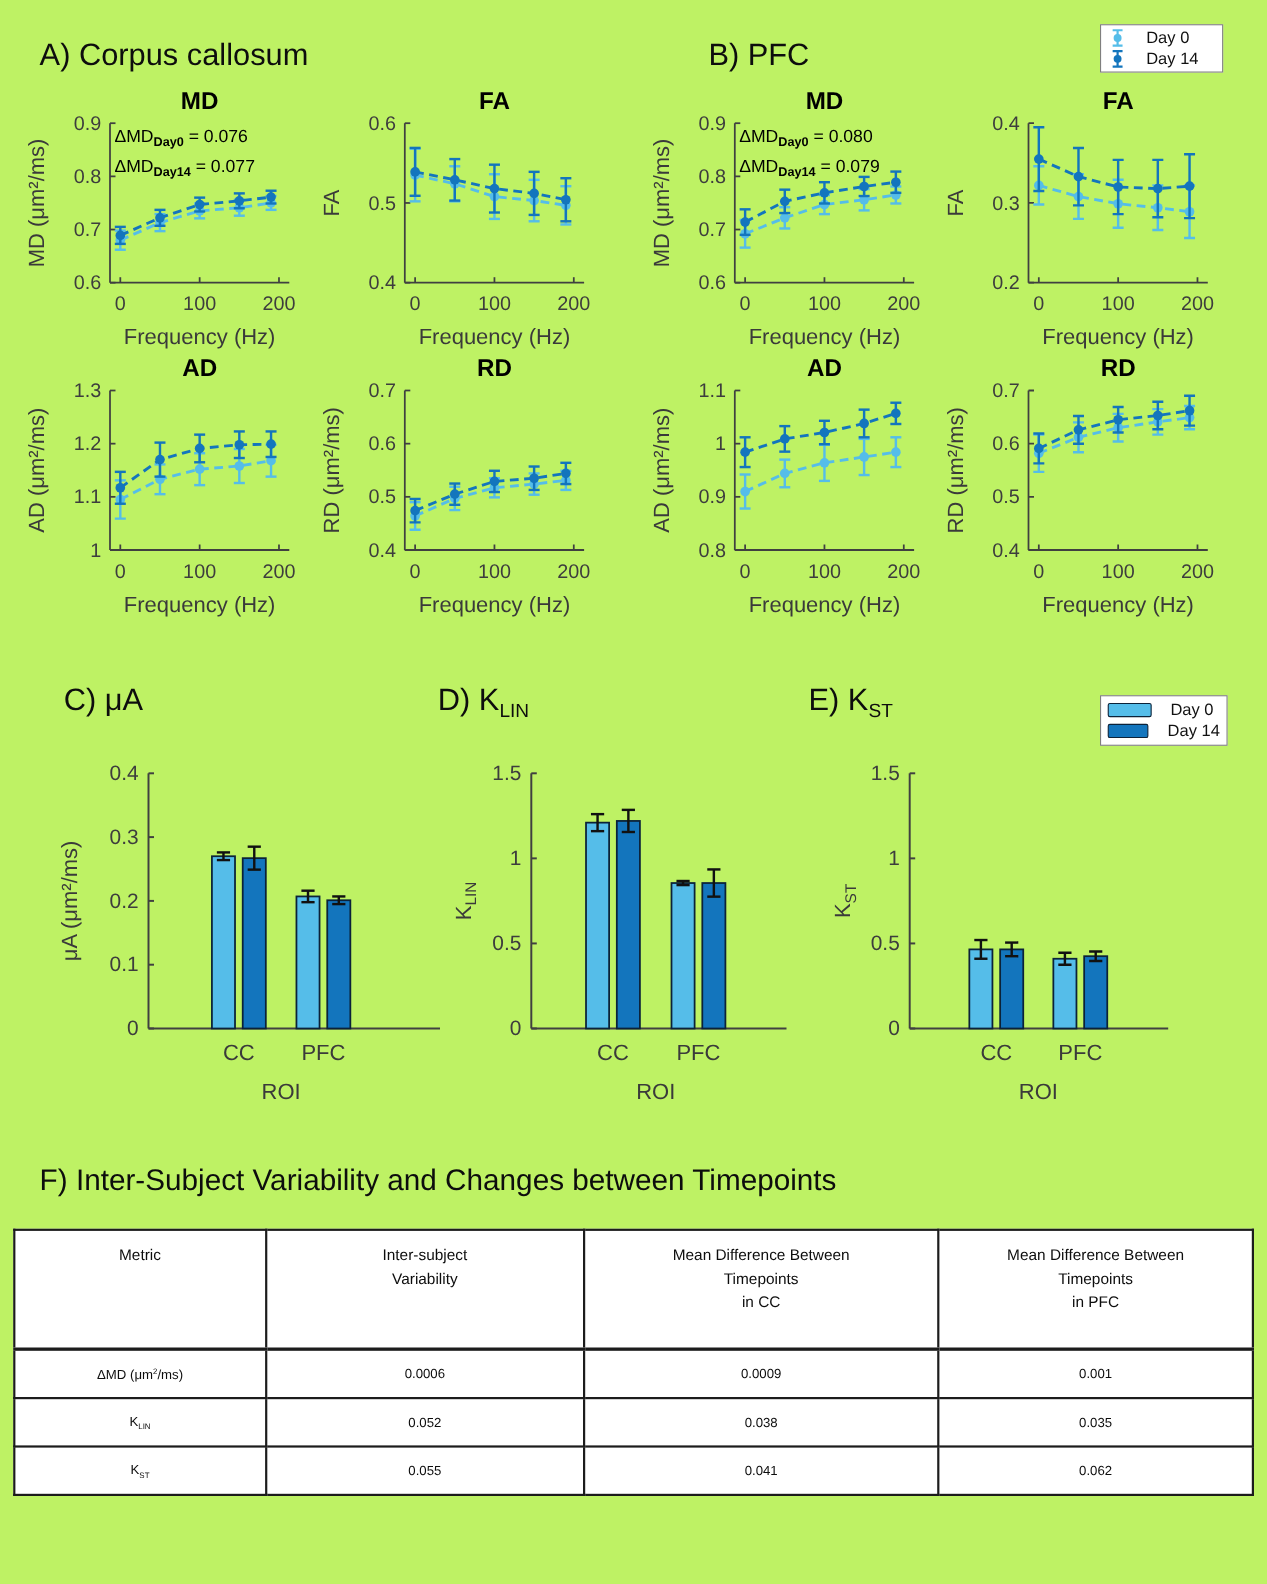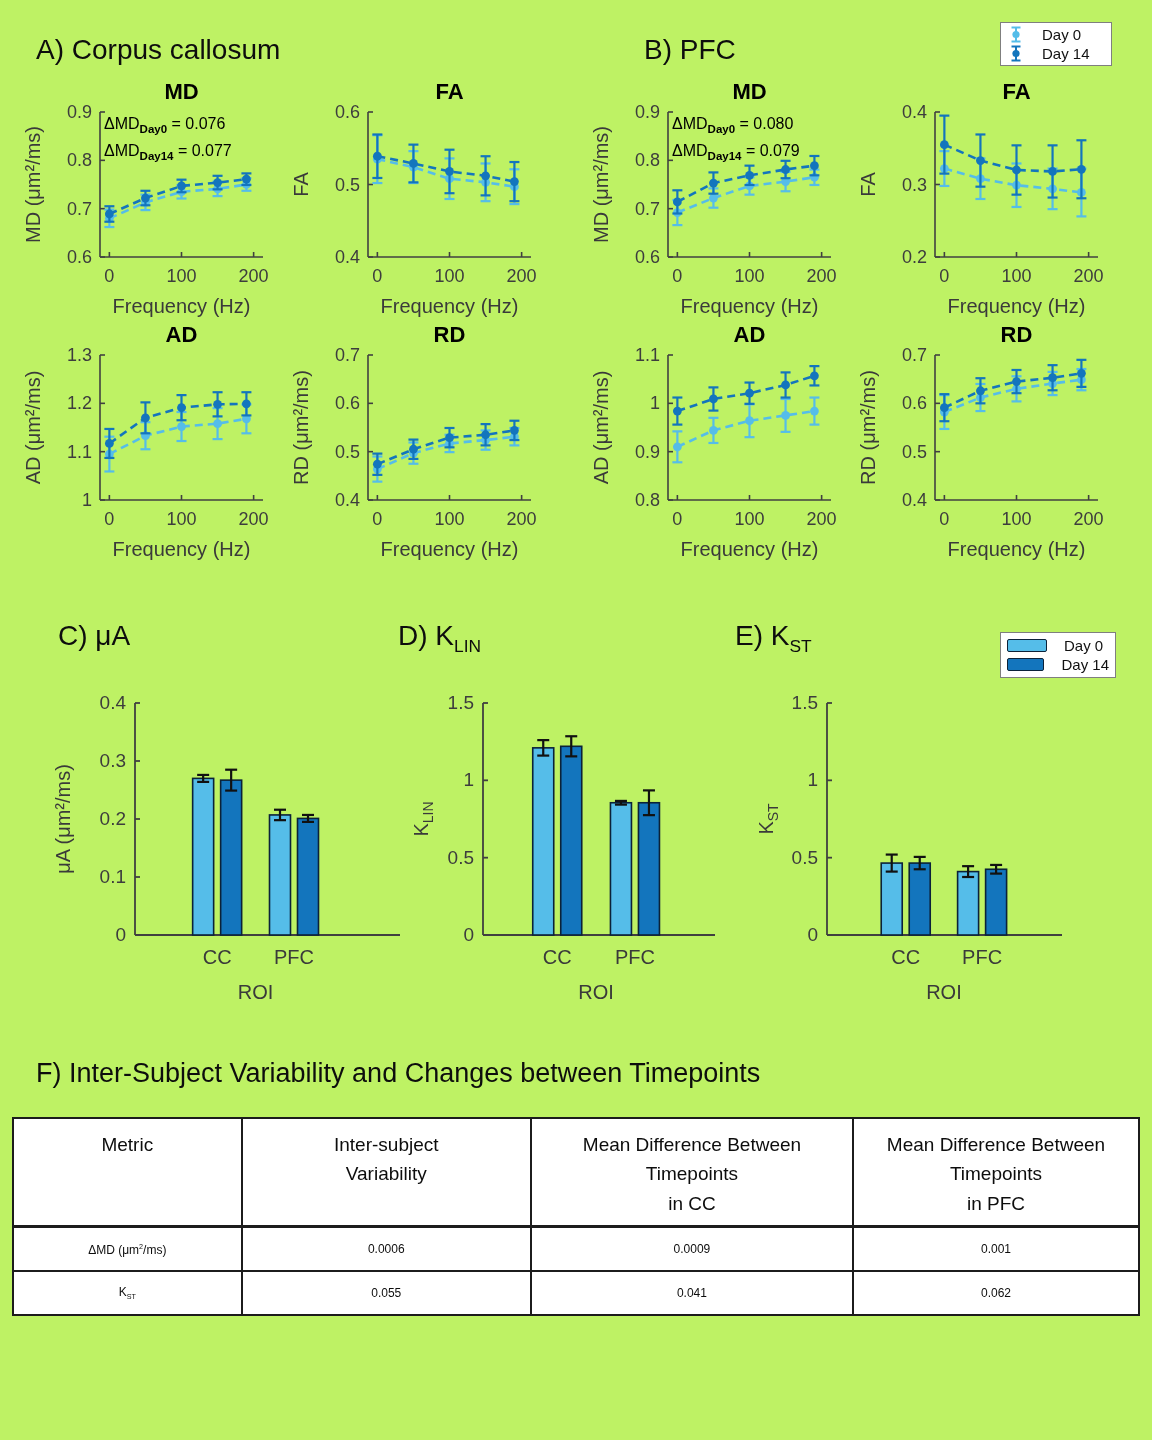--- a/index.html
+++ b/index.html
@@ -18,21 +18,21 @@
   .legend-box{border:1.6px solid #7f7f7f;background:#fff;display:flex;flex-direction:column;
               justify-content:center;padding:3px 6px;box-sizing:border-box;}
   .legend-row{display:flex;align-items:center;gap:17px;height:19px;}
   .legend-label{font-size:15px;color:#111;white-space:nowrap;}
   .swatch{width:40px;height:13px;border:1.6px solid #0b2239;border-radius:2px;box-sizing:border-box;}
   .swatch.day0{background:var(--day0);}
   .swatch.day14{background:var(--day14);}
   .f-title{font-size:27px;color:#0d0d0d;white-space:nowrap;}
   table.f-table{border-collapse:collapse;width:1128px;table-layout:fixed;background:#fff;}
   table.f-table th, table.f-table td{border:2px solid #1c1c1c;text-align:center;padding:0;}
-  table.f-table th{font-weight:normal;font-size:19px;vertical-align:top;padding-top:11px;height:95px;line-height:1.55;color:#0d0d0d;}
+  table.f-table th{font-weight:normal;font-size:14px;vertical-align:top;padding-top:11px;height:95px;line-height:1.55;color:#0d0d0d;}
   table.f-table td{font-size:12px;height:42px;color:#0d0d0d;}
   table.f-table thead th{border-bottom:3px solid #1c1c1c;}
   table.f-table sub{font-size:0.6em;}
   table.f-table sup{font-size:0.6em;}
 </style>
 </head>
 <body>
 
 <div class="page">
 
@@ -796,20 +796,26 @@
         </tr>
       </thead>
     <tbody>
         <tr>
           <td><span>ΔMD (μm</span><sup>2</sup><span>/ms)</span></td>
           <td>0.0006</td>
           <td>0.0009</td>
           <td>0.001</td>
         </tr>
         <tr>
+          <td><span>K</span><sub>LIN</sub></td>
+          <td>0.052</td>
+          <td>0.038</td>
+          <td>0.035</td>
+        </tr>
+        <tr>
           <td><span>K</span><sub>ST</sub></td>
           <td>0.055</td>
           <td>0.041</td>
           <td>0.062</td>
         </tr>
       </tbody>
   </table>
 
 </div>
 

